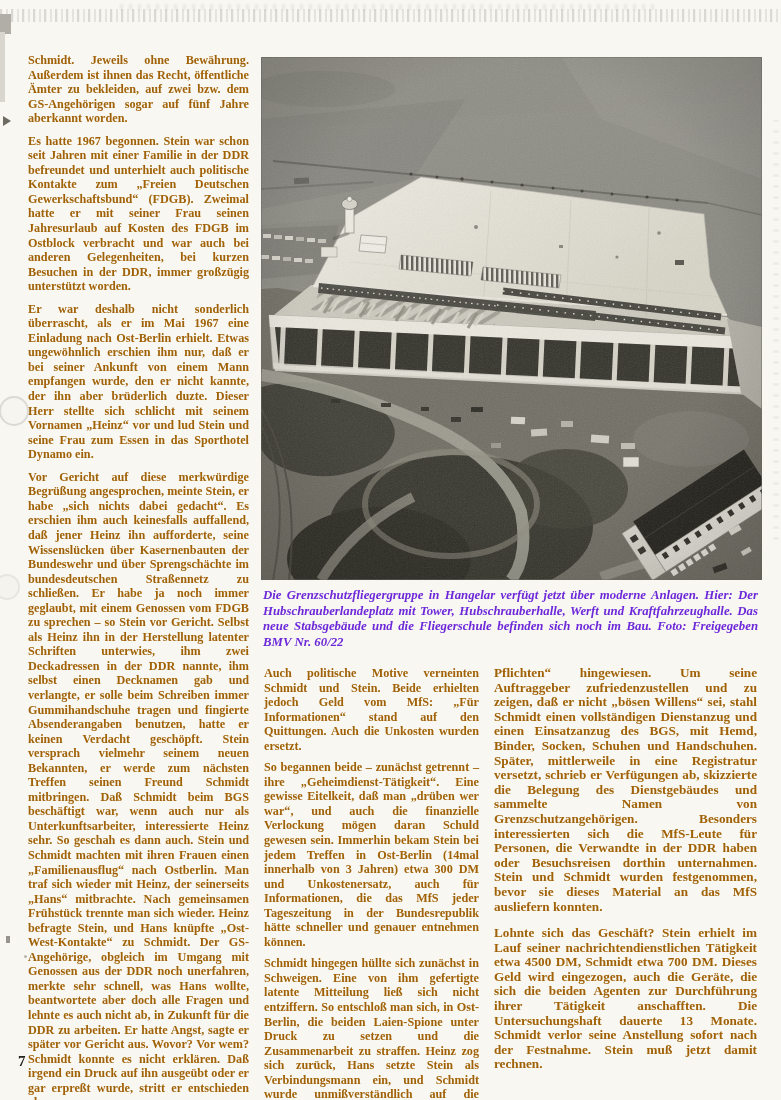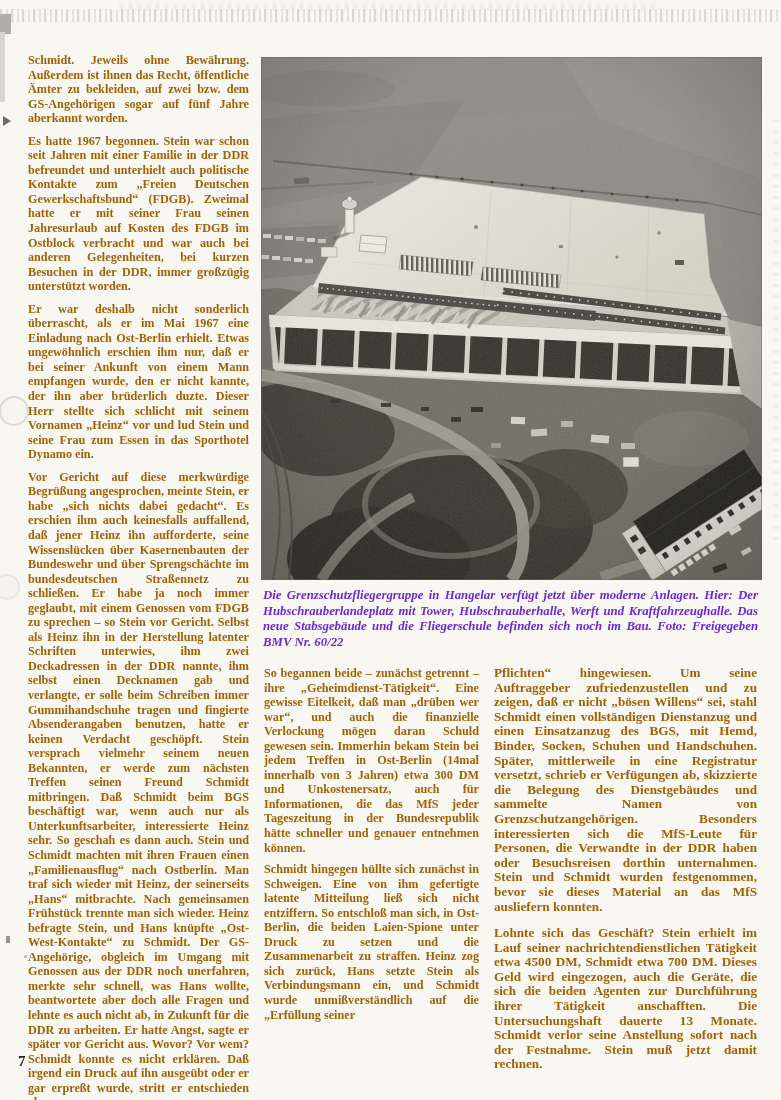--- a/index.html
+++ b/index.html
@@ -284,20 +284,21 @@
 
       <rect x="0.5" y="0.5" width="500" height="522" fill="none" stroke="#6b6a63" stroke-width="1" opacity="0.5"></rect>
       <rect x="0" y="0" width="501" height="523" filter="url(#grainF)" opacity="0.16"></rect>
       <rect x="0" y="0" width="501" height="523" fill="url(#vigG)"></rect>
     </svg>
   </div>
 
   <div class="caption">Die Grenzschutzfliegergruppe in Hangelar verfügt jetzt über moderne Anlagen. Hier: Der Hubschrauberlandeplatz mit Tower, Hubschrauberhalle, Werft und Kraftfahrzeughalle. Das neue Stabsgebäude und die Fliegerschule befinden sich noch im Bau. Foto: Freigegeben BMV Nr. 60/22</div>
 
   <div class="col col-mid">
+      <p class="para">Auch politische Motive verneinten Schmidt und Stein. Beide erhielten jedoch Geld vom MfS: „Für Informationen“ stand auf den Quittungen. Auch die Unkosten wurden ersetzt.</p>
       <p class="para">So begannen beide – zunächst getrennt – ihre „Geheimdienst-Tätigkeit“. Eine gewisse Eitelkeit, daß man „drüben wer war“, und auch die finanzielle Verlockung mögen daran Schuld gewesen sein. Immerhin bekam Stein bei jedem Treffen in Ost-Berlin (14mal innerhalb von 3 Jahren) etwa 300 DM und Unkostenersatz, auch für Informationen, die das MfS jeder Tageszeitung in der Bundesrepublik hätte schneller und genauer entnehmen können.</p>
       <p class="para">Schmidt hingegen hüllte sich zunächst in Schweigen. Eine von ihm gefertigte latente Mitteilung ließ sich nicht entziffern. So entschloß man sich, in Ost-Berlin, die beiden Laien-Spione unter Druck zu setzen und die Zusammenarbeit zu straffen. Heinz zog sich zurück, Hans setzte Stein als Verbindungsmann ein, und Schmidt wurde unmißverständlich auf die „Erfüllung seiner</p>
     </div>
   <div class="col col-right">
       <p class="para">Pflichten“ hingewiesen. Um seine Auftraggeber zufriedenzustellen und zu zeigen, daß er nicht „bösen Willens“ sei, stahl Schmidt einen vollständigen Dienstanzug und einen Einsatzanzug des BGS, mit Hemd, Binder, Socken, Schuhen und Handschuhen. Später, mittlerweile in eine Registratur versetzt, schrieb er Verfügungen ab, skizzierte die Belegung des Dienstgebäudes und sammelte Namen von Grenzschutzangehörigen. Besonders interessierten sich die MfS-Leute für Personen, die Verwandte in der DDR haben oder Besuchsreisen dorthin unternahmen. Stein und Schmidt wurden festgenommen, bevor sie dieses Material an das MfS ausliefern konnten.</p>
       <p class="para">Lohnte sich das Geschäft? Stein erhielt im Lauf seiner nachrichtendienstlichen Tätigkeit etwa 4500 DM, Schmidt etwa 700 DM. Dieses Geld wird eingezogen, auch die Geräte, die sich die beiden Agenten zur Durchführung ihrer Tätigkeit anschafften. Die Untersuchungshaft dauerte 13 Monate. Schmidt verlor seine Anstellung sofort nach der Festnahme. Stein muß jetzt damit rechnen.</p>
     </div>
 
   <div class="page-number">7</div>
 

